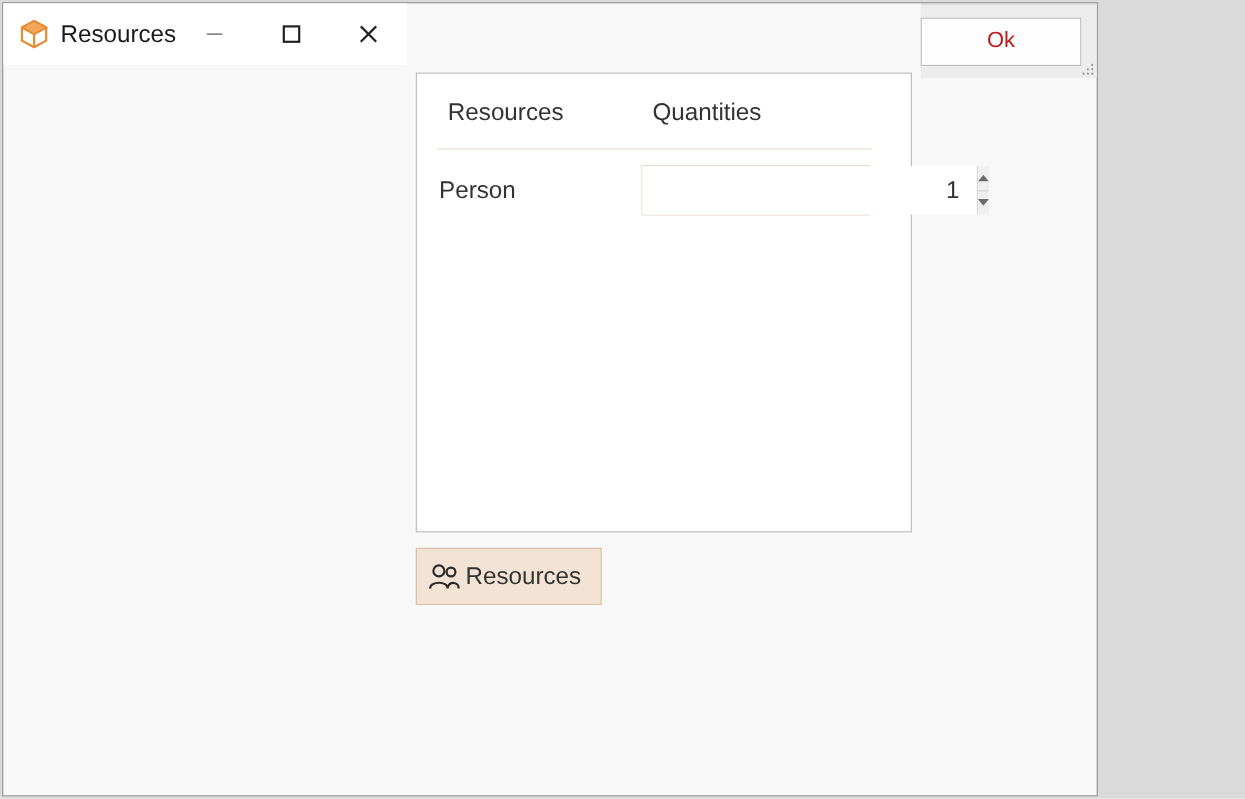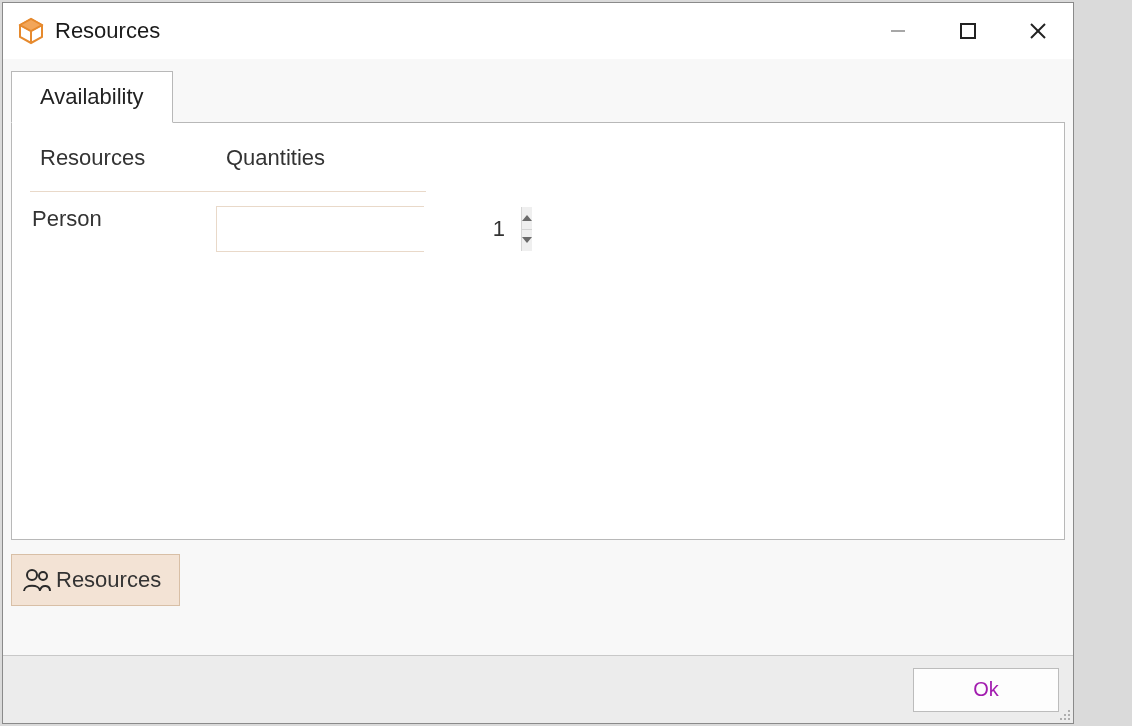--- a/index.html
+++ b/index.html
@@ -8,27 +8,27 @@
       padding: 0;
     }
     body {
       font-family: "Segoe UI", Tahoma, sans-serif;
       background: #dadada;
       width: 1132px;
       height: 726px;
       overflow: hidden;
     }
     .window {
-      width: 1072px;
+      width: 996px;
       height: 722px;
       margin: 2px;
       background: #f8f8f8;
       border: 1px solid #8a8a8a;
       display: flex;
-      flex-direction: column;
+      flex-direction: row;
     }
     
     .titlebar {
       height: 56px;
       background: #ffffff;
       display: flex;
       align-items: center;
       padding-left: 14px;
     }
     .titlebar .app-icon {
@@ -119,21 +119,21 @@
       border-bottom: 1px solid #e9d9c9;
     }
     .col.quantities {
       width: 210px;
       padding-left: 10px;
       padding-bottom: 20px;
       border-bottom: 1px solid #e9d9c9;
     }
     .grid-row {
       display: flex;
-      align-items: flex-start;
+      align-items: center;
       margin-top: 14px;
     }
     .cell-label {
       width: 186px;
       font-size: 22px;
       color: #333;
       padding-left: 2px;
     }
     .cell-input {
       width: 210px;
@@ -202,21 +202,21 @@
       justify-content: flex-end;
       padding-right: 14px;
       position: relative;
     }
     .ok-btn {
       width: 146px;
       height: 44px;
       background: #fdfdfd;
       border: 1px solid #bcbcbc;
       font-size: 20px;
-      color: #a21caf;
+      color: #b91c1c;
       cursor: pointer;
     }
     .resize-grip {
       position: absolute;
       right: 2px;
       bottom: 2px;
       width: 14px;
       height: 14px;
     }
   </style>
@@ -249,21 +249,20 @@
     <button class="win-btn">
       <svg width="20" height="20" viewBox="0 0 20 20">
         <line x1="3" y1="3" x2="17" y2="17" stroke="#222" stroke-width="2"></line>
         <line x1="17" y1="3" x2="3" y2="17" stroke="#222" stroke-width="2"></line>
       </svg>
     </button>
   </div>
 
   <div class="content">
     <div class="tab-row">
-      <div class="tab active">Availability</div>
     </div>
 
     <div class="tab-panel">
       <div class="grid-header">
         <div class="col resources">Resources</div>
         <div class="col quantities">Quantities</div>
       </div>
       <div class="grid-row">
         <div class="cell-label">Person</div>
         <div class="cell-input">

